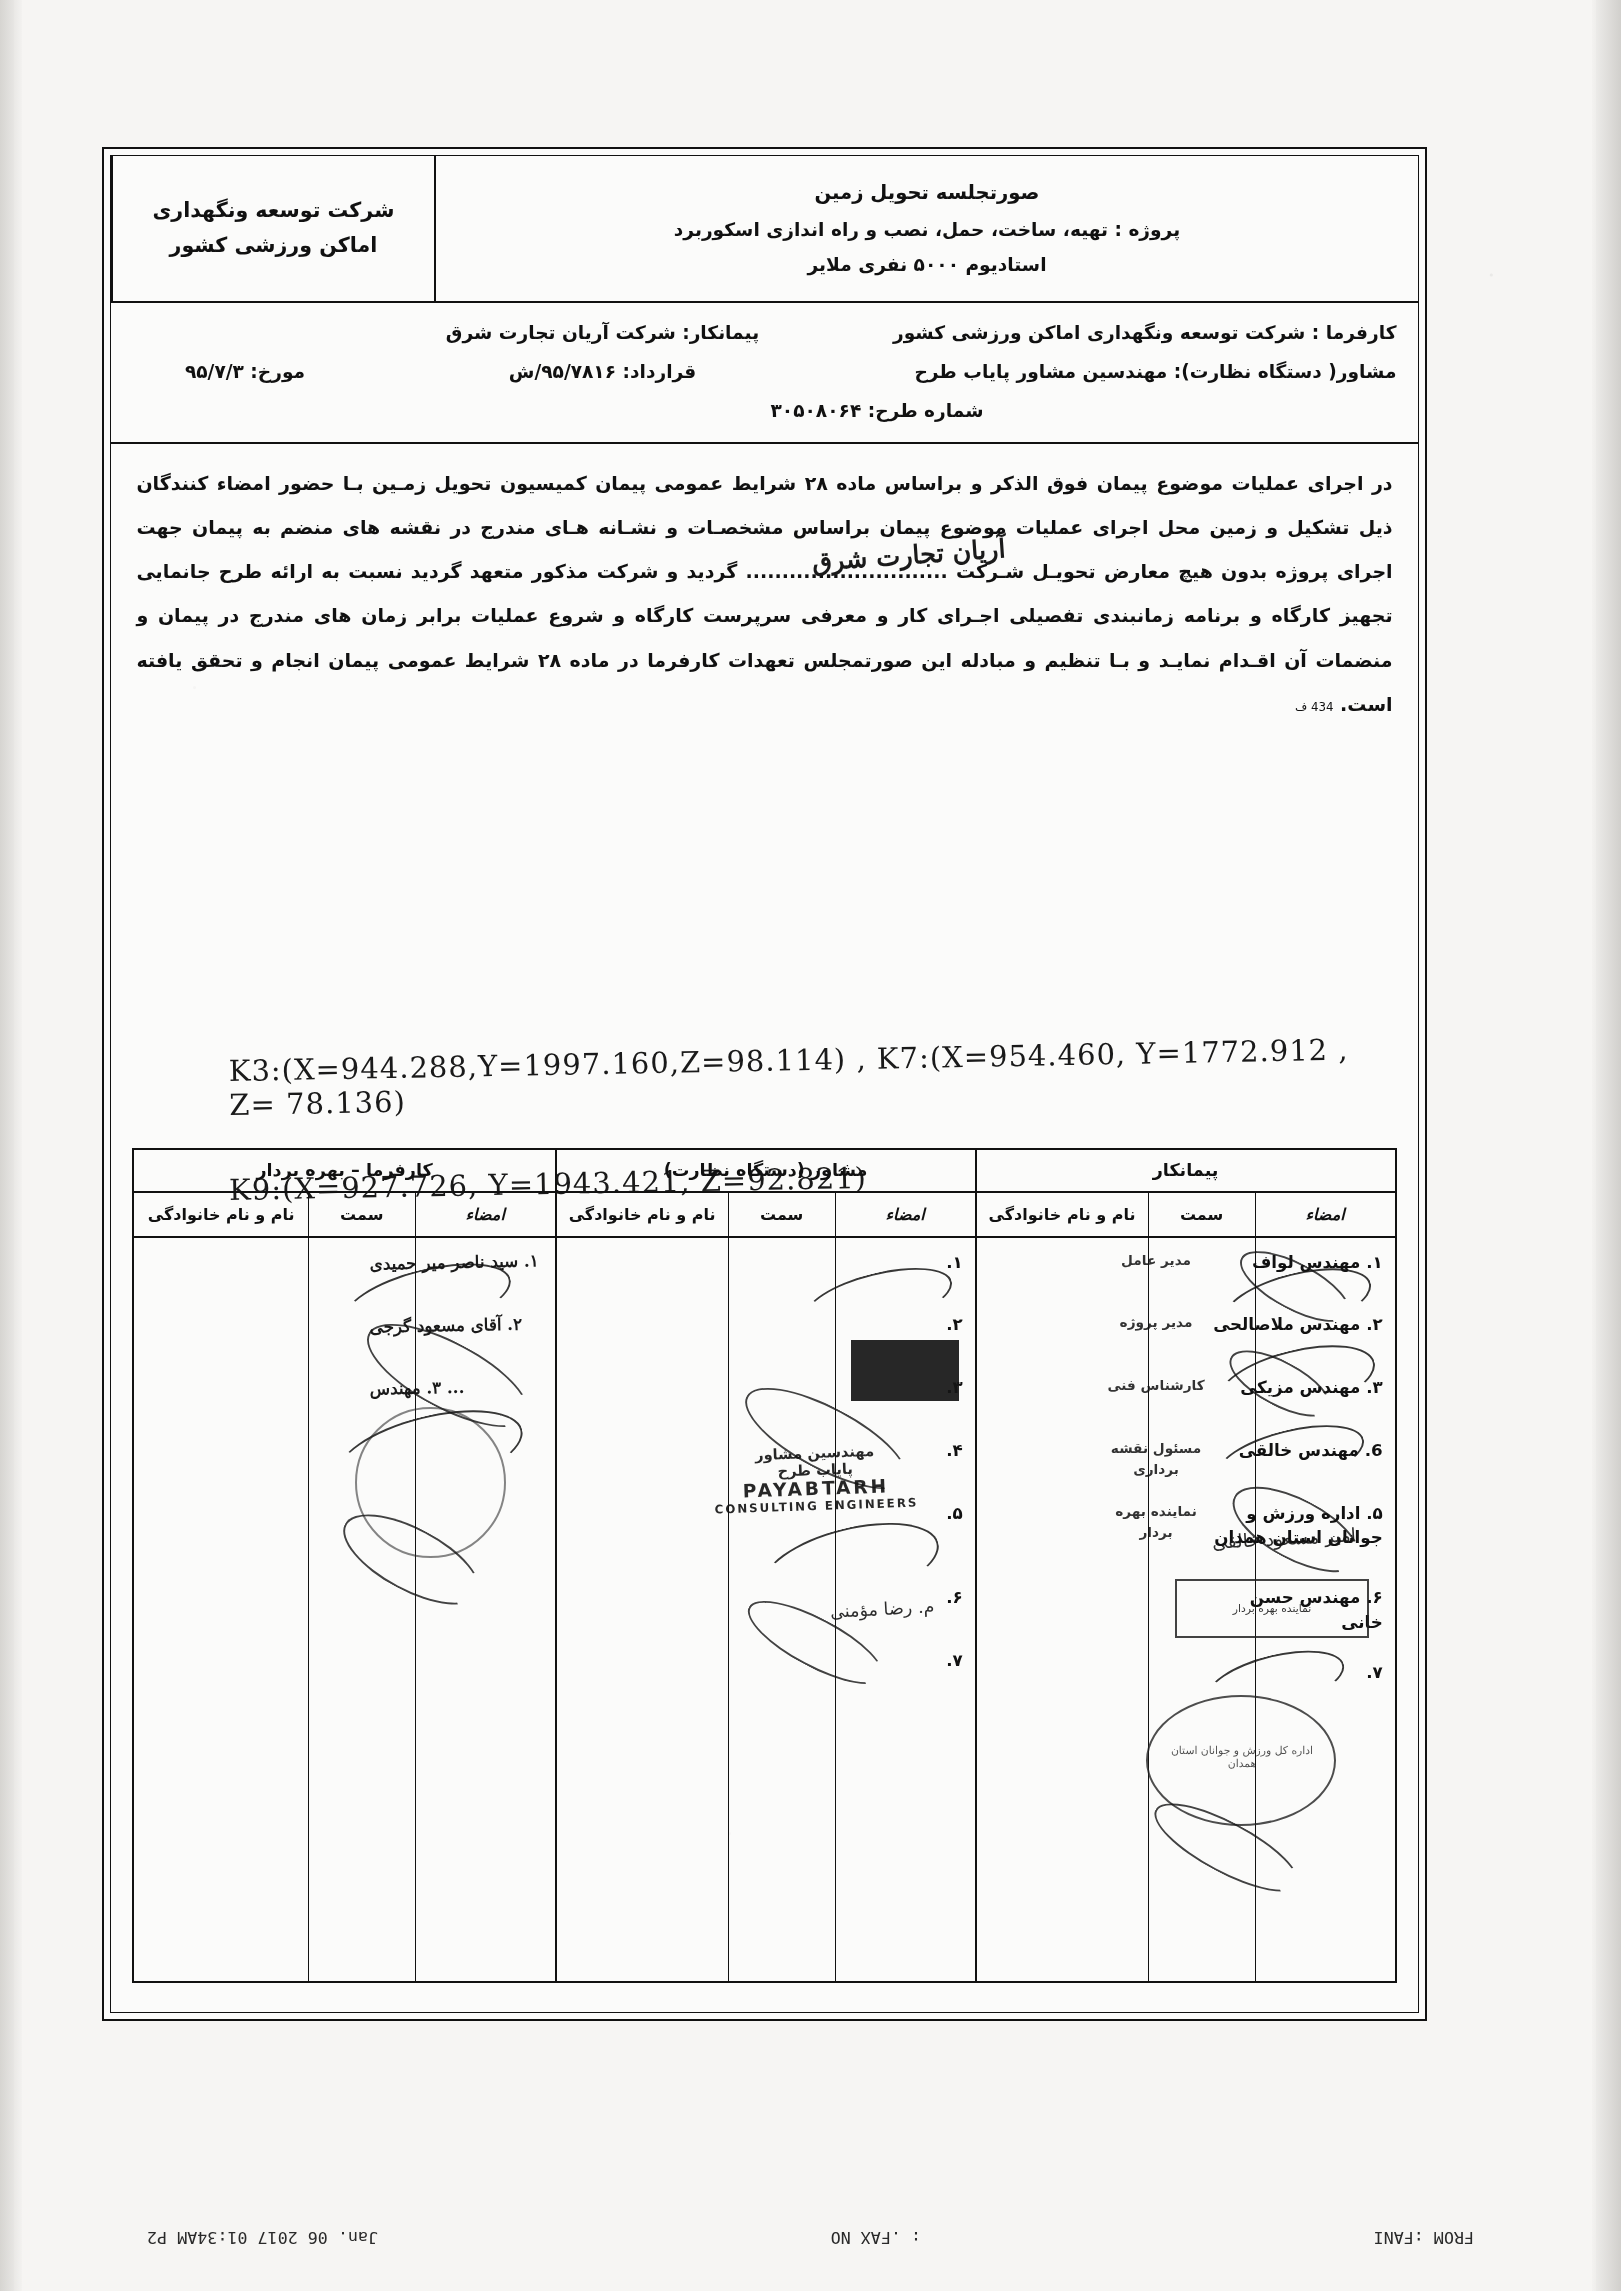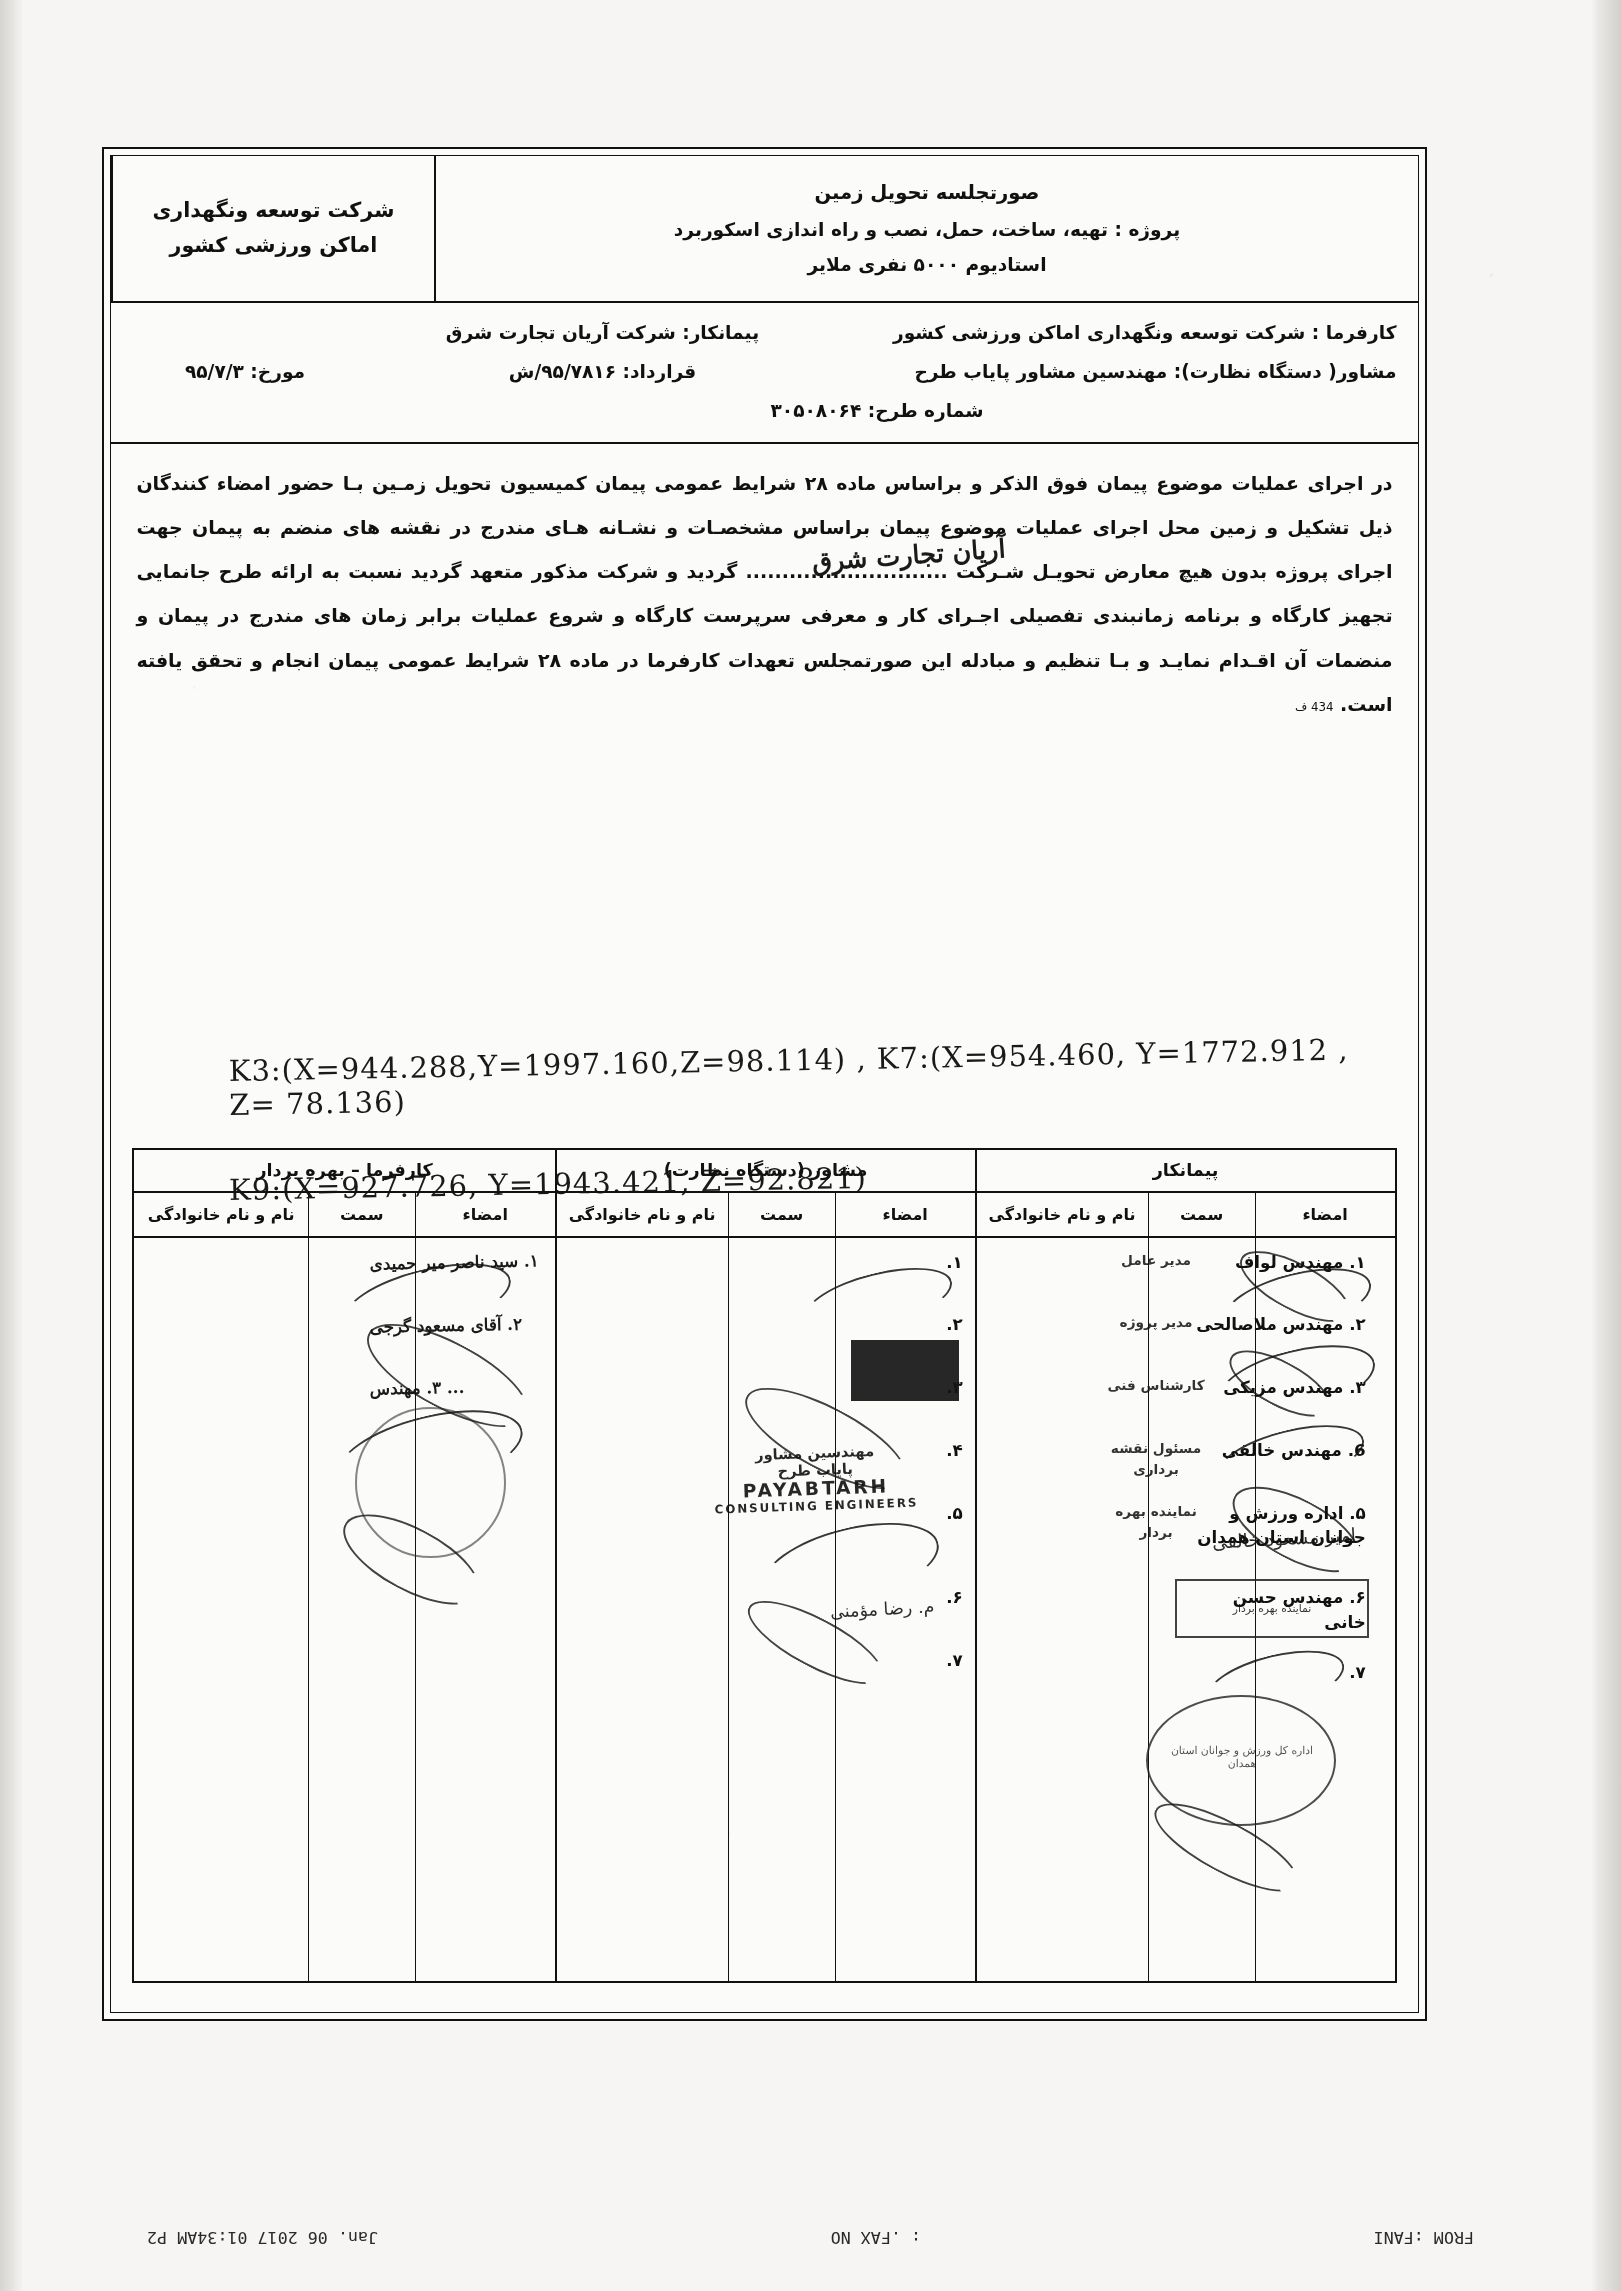--- a/index.html
+++ b/index.html
@@ -98,21 +98,21 @@
     font-size:17.6px;font-weight:bold;
   }
   .grp{width:33.33%;}
   .grp.b{border-left:2px solid #111;}
   .sig-head{display:flex;height:43px;border-bottom:2px solid #111;}
   .sig-head > div{
     box-sizing:border-box;display:flex;align-items:center;justify-content:center;
     font-size:16px;font-weight:bold;border-left:1px solid #111;
   }
   .sig-head > div:last-child{border-left:none;}
-  .c-sign{width:11.1%;}
+  .c-sign{width:11.1%;font-style:italic;}
   .c-role{width:8.5%;}
   .c-name{width:13.73%;}
   .sepL{border-left:2px solid #111 !important;}
 
   .sig-body{position:absolute;left:0;right:0;top:84px;bottom:0;}
   .colgrid{position:absolute;inset:0;display:flex;}
   .colgrid > div{box-sizing:border-box;border-left:1px solid #111;}
   .colgrid > div:last-child{border-left:none;}
 
   .names-col{
@@ -257,21 +257,21 @@
             <div style="width:8.5%"></div>
             <div style="width:13.73%;border-left:2px solid #111;"></div>
             <div style="width:11.1%"></div>
             <div style="width:8.5%"></div>
             <div style="width:13.73%;border-left:2px solid #111;"></div>
             <div style="width:11.1%"></div>
             <div style="width:8.5%"></div>
             <div style="width:13.74%"></div>
           </div>
 
-          <div class="names-col" style="right:17px;width:13.74%;">
+          <div class="names-col" style="right:0;width:13.74%;">
             <div class="nm">۱. مهندس لواف</div>
             <div class="nm">۲. مهندس ملاصالحی</div>
             <div class="nm">۳. مهندس مزیکی</div>
             <div class="nm">6. مهندس خالقی</div>
             <div class="nm two" style="height:78px">۵. اداره ورزش و جوانان استان همدان</div>
             <div class="nm">۶. مهندس حسن خانی</div>
             <div class="nm" style="margin-top:11.8px">۷.</div>
           </div>
 
           <div class="names-col" style="right:13.74%;width:8.5%;text-align:center;font-size:13.7px;opacity:.85;">

